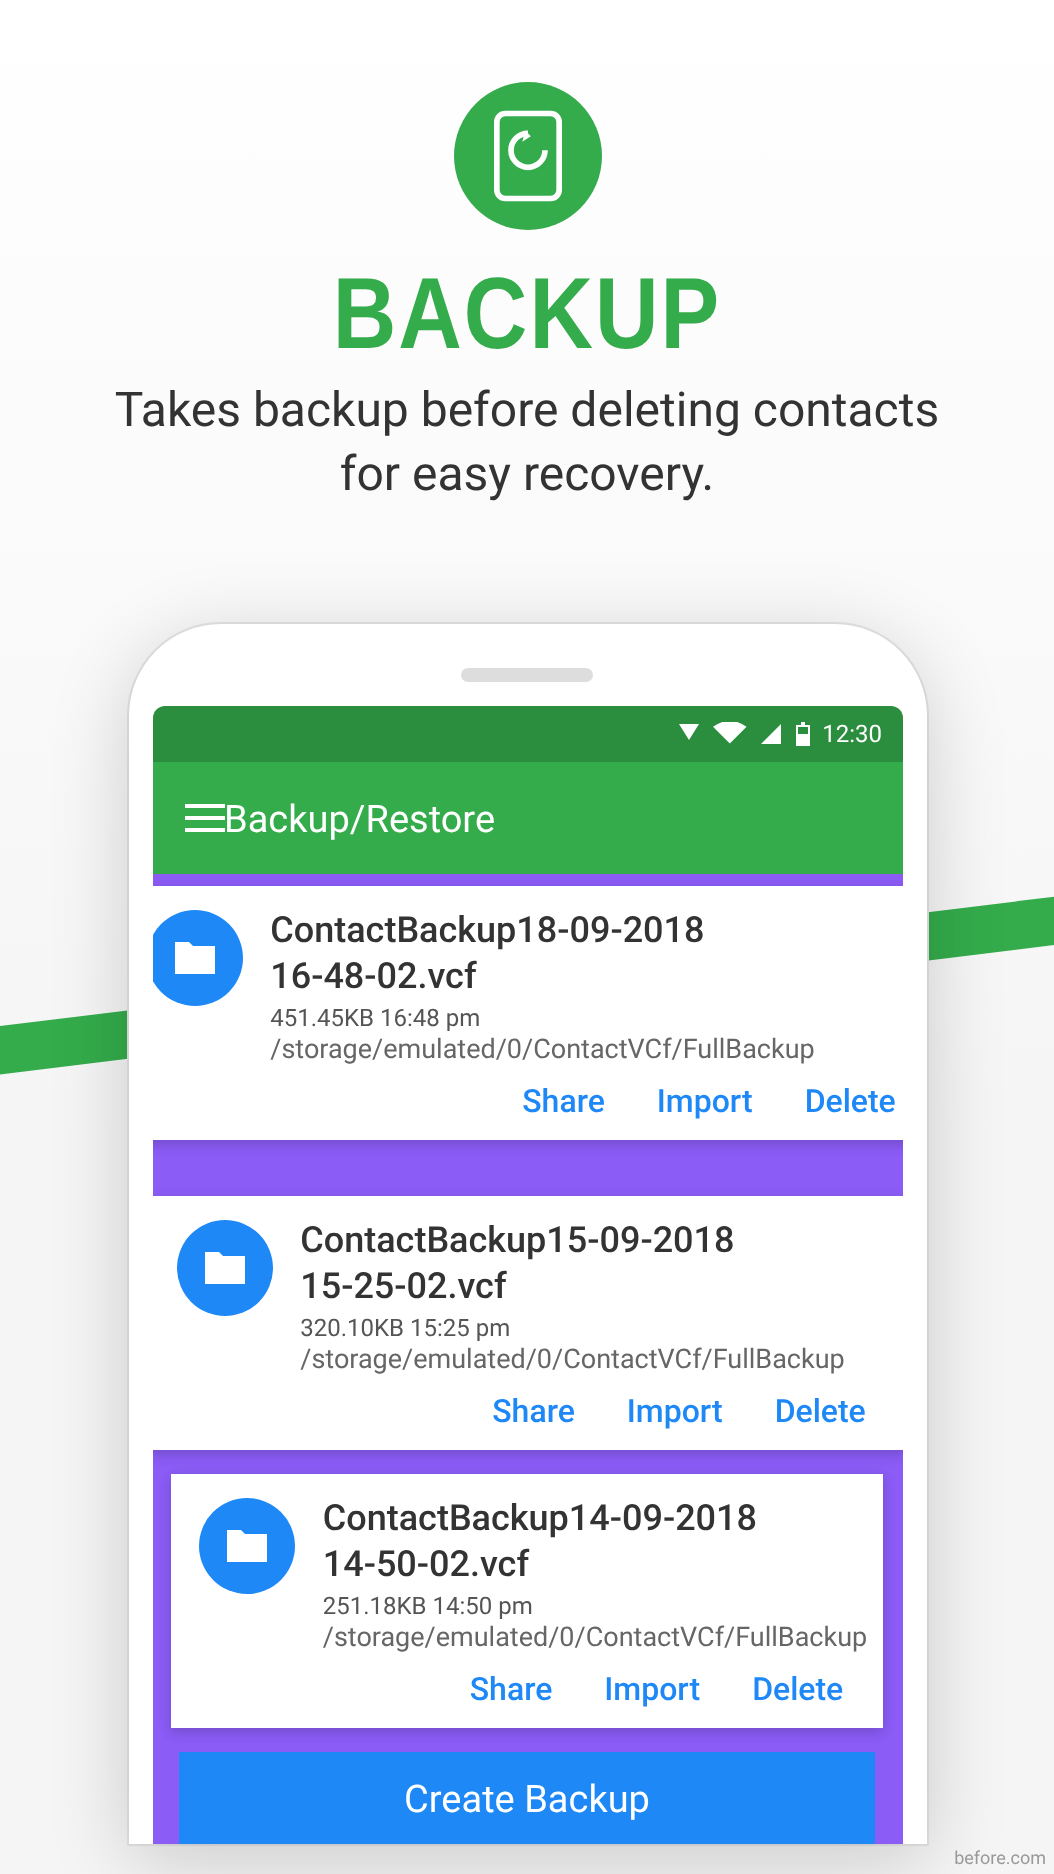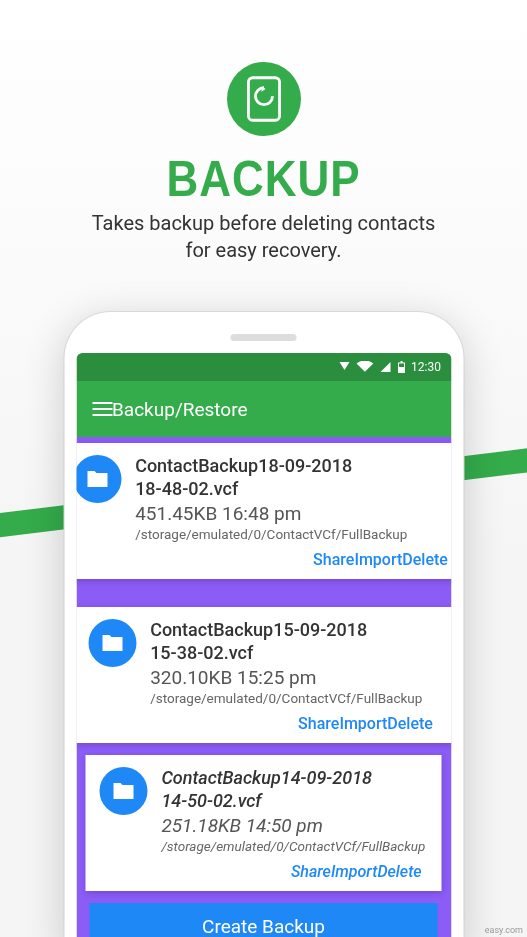--- a/index.html
+++ b/index.html
@@ -6,21 +6,21 @@
   body {
     width: 527px;
     height: 937px;
     font-family: -apple-system, BlinkMacSystemFont, "Segoe UI", Roboto, sans-serif;
     background: linear-gradient(180deg, #ffffff 0%, #f5f5f5 60%);
     overflow: hidden;
     position: relative;
   }
   .hero {
     text-align: center;
-    padding-top: 62px;
+    padding-top: 41px;
   }
   .hero-icon {
     width: 74px;
     height: 74px;
     border-radius: 50%;
     background: #34ac4b;
     margin: 0 auto 18px;
     display: flex;
     align-items: center;
     justify-content: center;
@@ -29,21 +29,21 @@
   .hero-title {
     font-size: 44px;
     color: #34ac4b;
     font-weight: 800;
     letter-spacing: 1px;
     font-family: Impact, "Arial Black", sans-serif;
     transform: scaleY(1.15);
     margin-bottom: 6px;
   }
   .hero-sub {
-    font-size: 20px;
+    font-size: 24px;
     color: #333;
     line-height: 1.35;
   }
   .diag-stripe {
     position: absolute;
     width: 700px;
     height: 24px;
     background: #34ac4b;
     left: -80px;
     top: 480px;
@@ -106,35 +106,34 @@
     margin-left: -4.5%;
   }
   .card.w1 {
     width: 101%;
     margin-left: -0.5%;
     margin-top: 28px;
   }
   .card.w2 {
     width: 95%;
     margin-left: 2.5%;
-    font-style: italic;
   }
   .row-top { display:flex; gap:14px; }
   .folder {
     width:48px; height:48px; border-radius:50%;
     background:#1e88f7; flex-shrink:0;
     display:flex; align-items:center; justify-content:center;
   }
   .folder svg { width:24px; height:20px; fill:#fff; }
   .meta { flex:1; color:#333; }
   .fname { font-size:18px; font-weight:500; line-height:1.25; }
-  .fsize { font-size:19px; color:#555; margin-top:2px; }
+  .fsize { font-size:12px; color:#555; margin-top:2px; }
   .fpath { font-size:13.5px; color:#666; margin-top:1px; }
   .actions {
-    display:flex; justify-content:flex-end; 
+    display:flex; justify-content:flex-end; gap:26px;
     color:#1e88f7; font-size:16px; font-weight:500;
     padding:8px 6px 2px 0;
   }
   .create-btn {
     background:#1e88f7; color:#fff; height:46px;
     display:flex; align-items:center; justify-content:center;
     font-size:19px;
     width:93%;
     margin:0 auto;
     text-align:center;
@@ -196,21 +195,21 @@
 
       <div class="card w0">
         <div class="row-top">
           <div class="folder">
             <svg viewBox="0 0 24 20">
                 <path d="M2 2 h7 l2 2 h11 v14 H2 z"></path>
               </svg>
           </div>
           <div class="meta">
             <div class="fname">
-              <span>ContactBackup18-09-2018</span><br><span>18-48-02.vcf</span>
+              <span>ContactBackup18-09-2018</span><br><span>16-48-02.vcf</span>
             </div>
             <div class="fsize">451.45KB   16:48 pm</div>
             <div class="fpath">/storage/emulated/0/ContactVCf/FullBackup</div>
           </div>
         </div>
         <div class="actions">
           <span>Share</span>
           <span>Import</span>
           <span>Delete</span>
         </div>
@@ -218,21 +217,21 @@
 
       <div class="card w1">
         <div class="row-top">
           <div class="folder">
             <svg viewBox="0 0 24 20">
                 <path d="M2 2 h7 l2 2 h11 v14 H2 z"></path>
               </svg>
           </div>
           <div class="meta">
             <div class="fname">
-              <span>ContactBackup15-09-2018</span><br><span>15-38-02.vcf</span>
+              <span>ContactBackup15-09-2018</span><br><span>15-25-02.vcf</span>
             </div>
             <div class="fsize">320.10KB   15:25 pm</div>
             <div class="fpath">/storage/emulated/0/ContactVCf/FullBackup</div>
           </div>
         </div>
         <div class="actions">
           <span>Share</span>
           <span>Import</span>
           <span>Delete</span>
         </div>
@@ -258,13 +257,13 @@
           <span>Import</span>
           <span>Delete</span>
         </div>
       </div>
 
       <div class="create-btn">Create Backup</div>
     </div>
   </div>
 </div>
 
-<div class="watermark">easy.com</div>
+<div class="watermark">before.com</div>
 
 </body></html>

